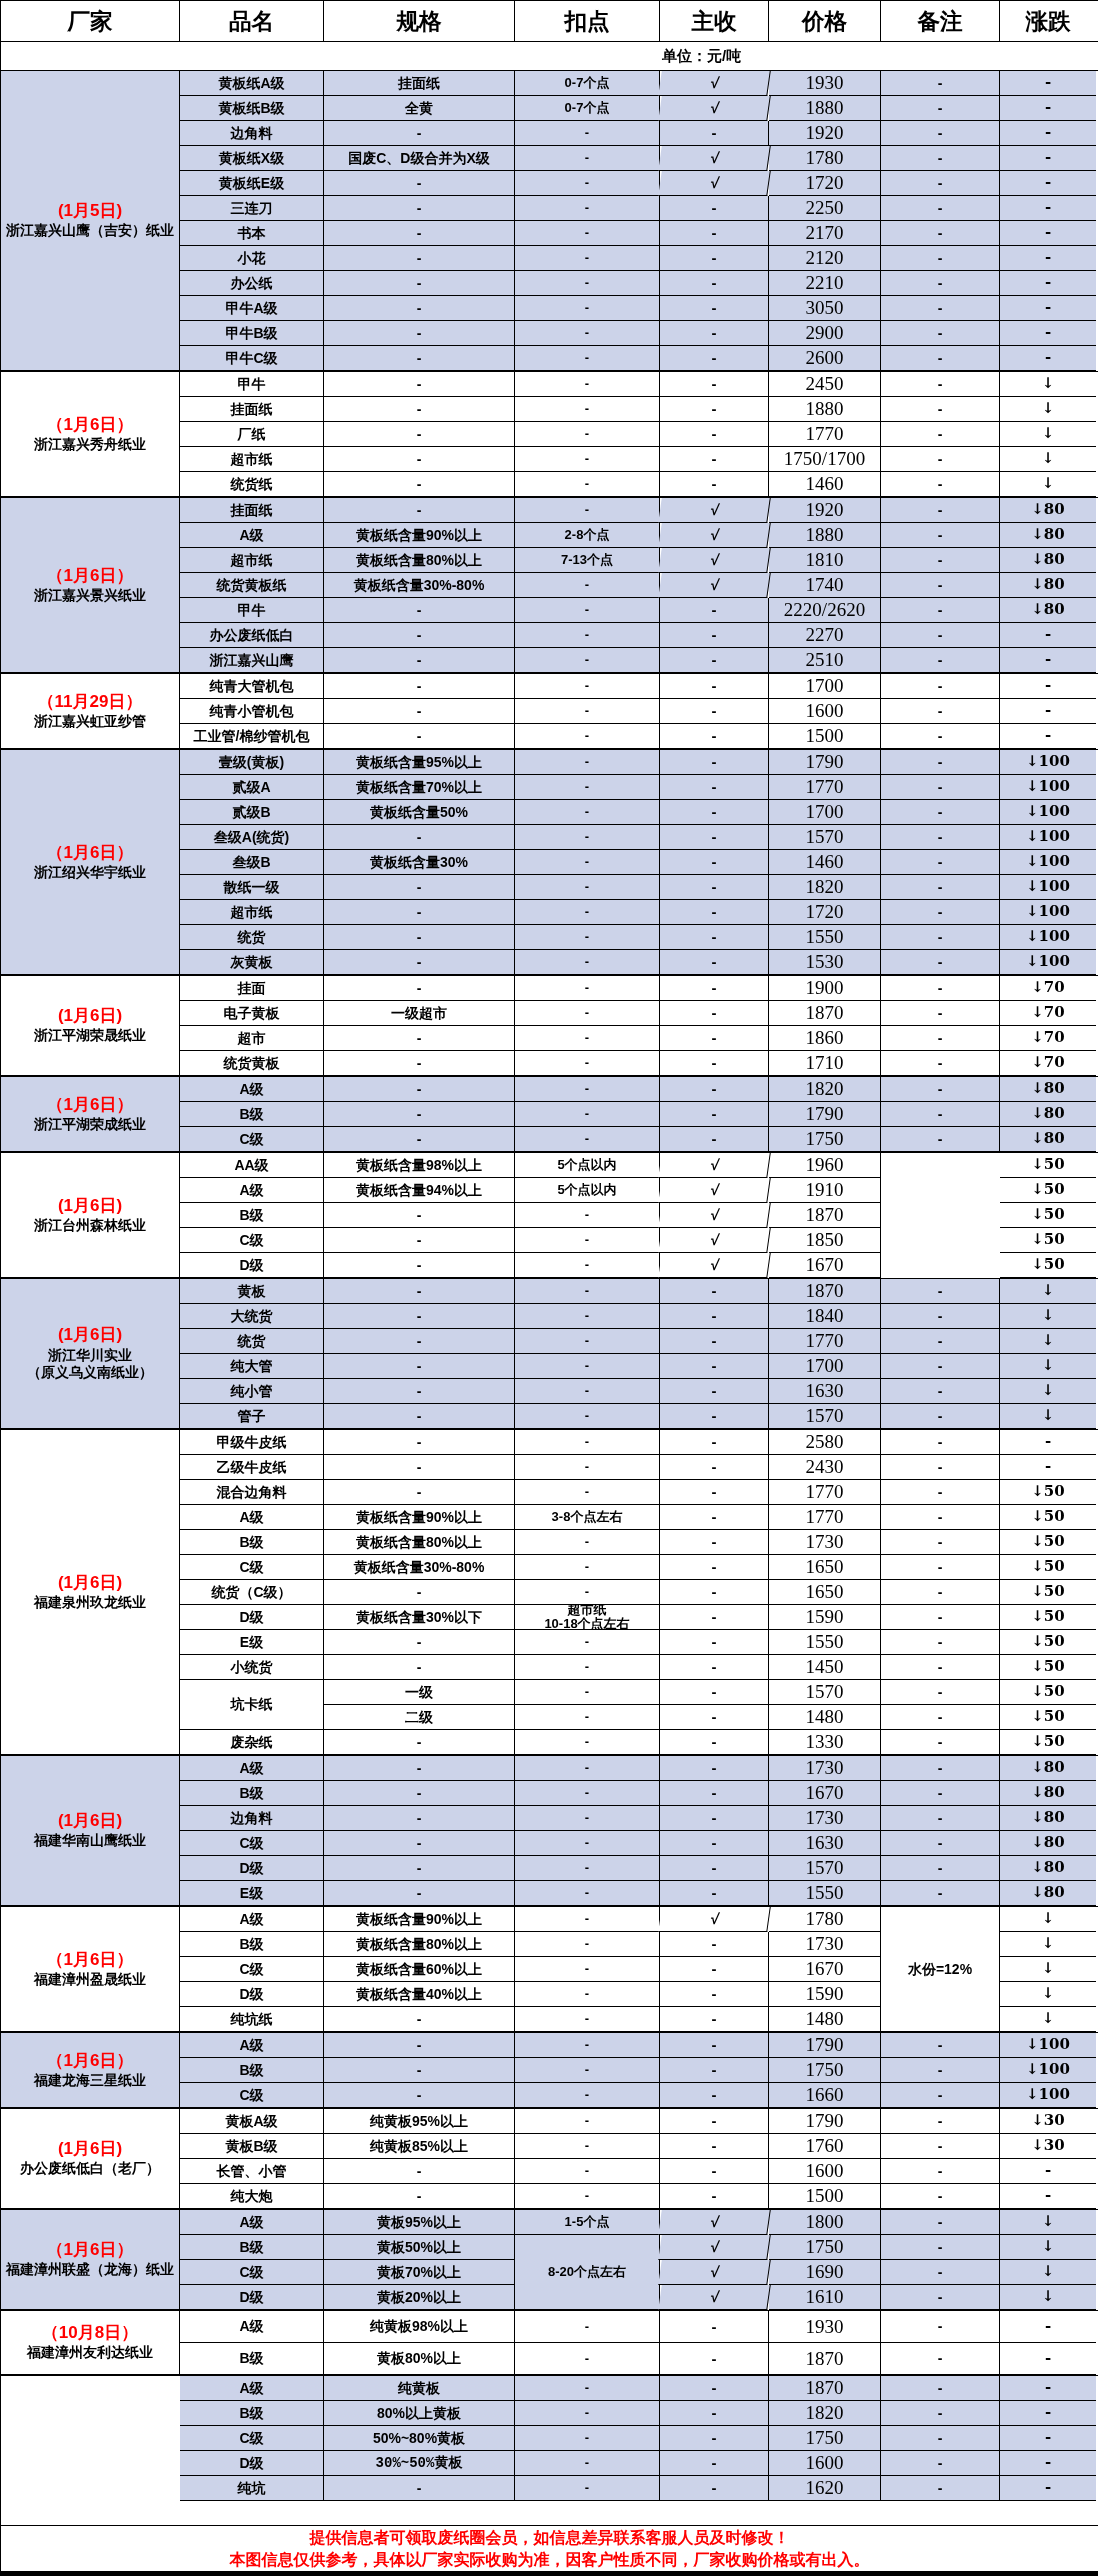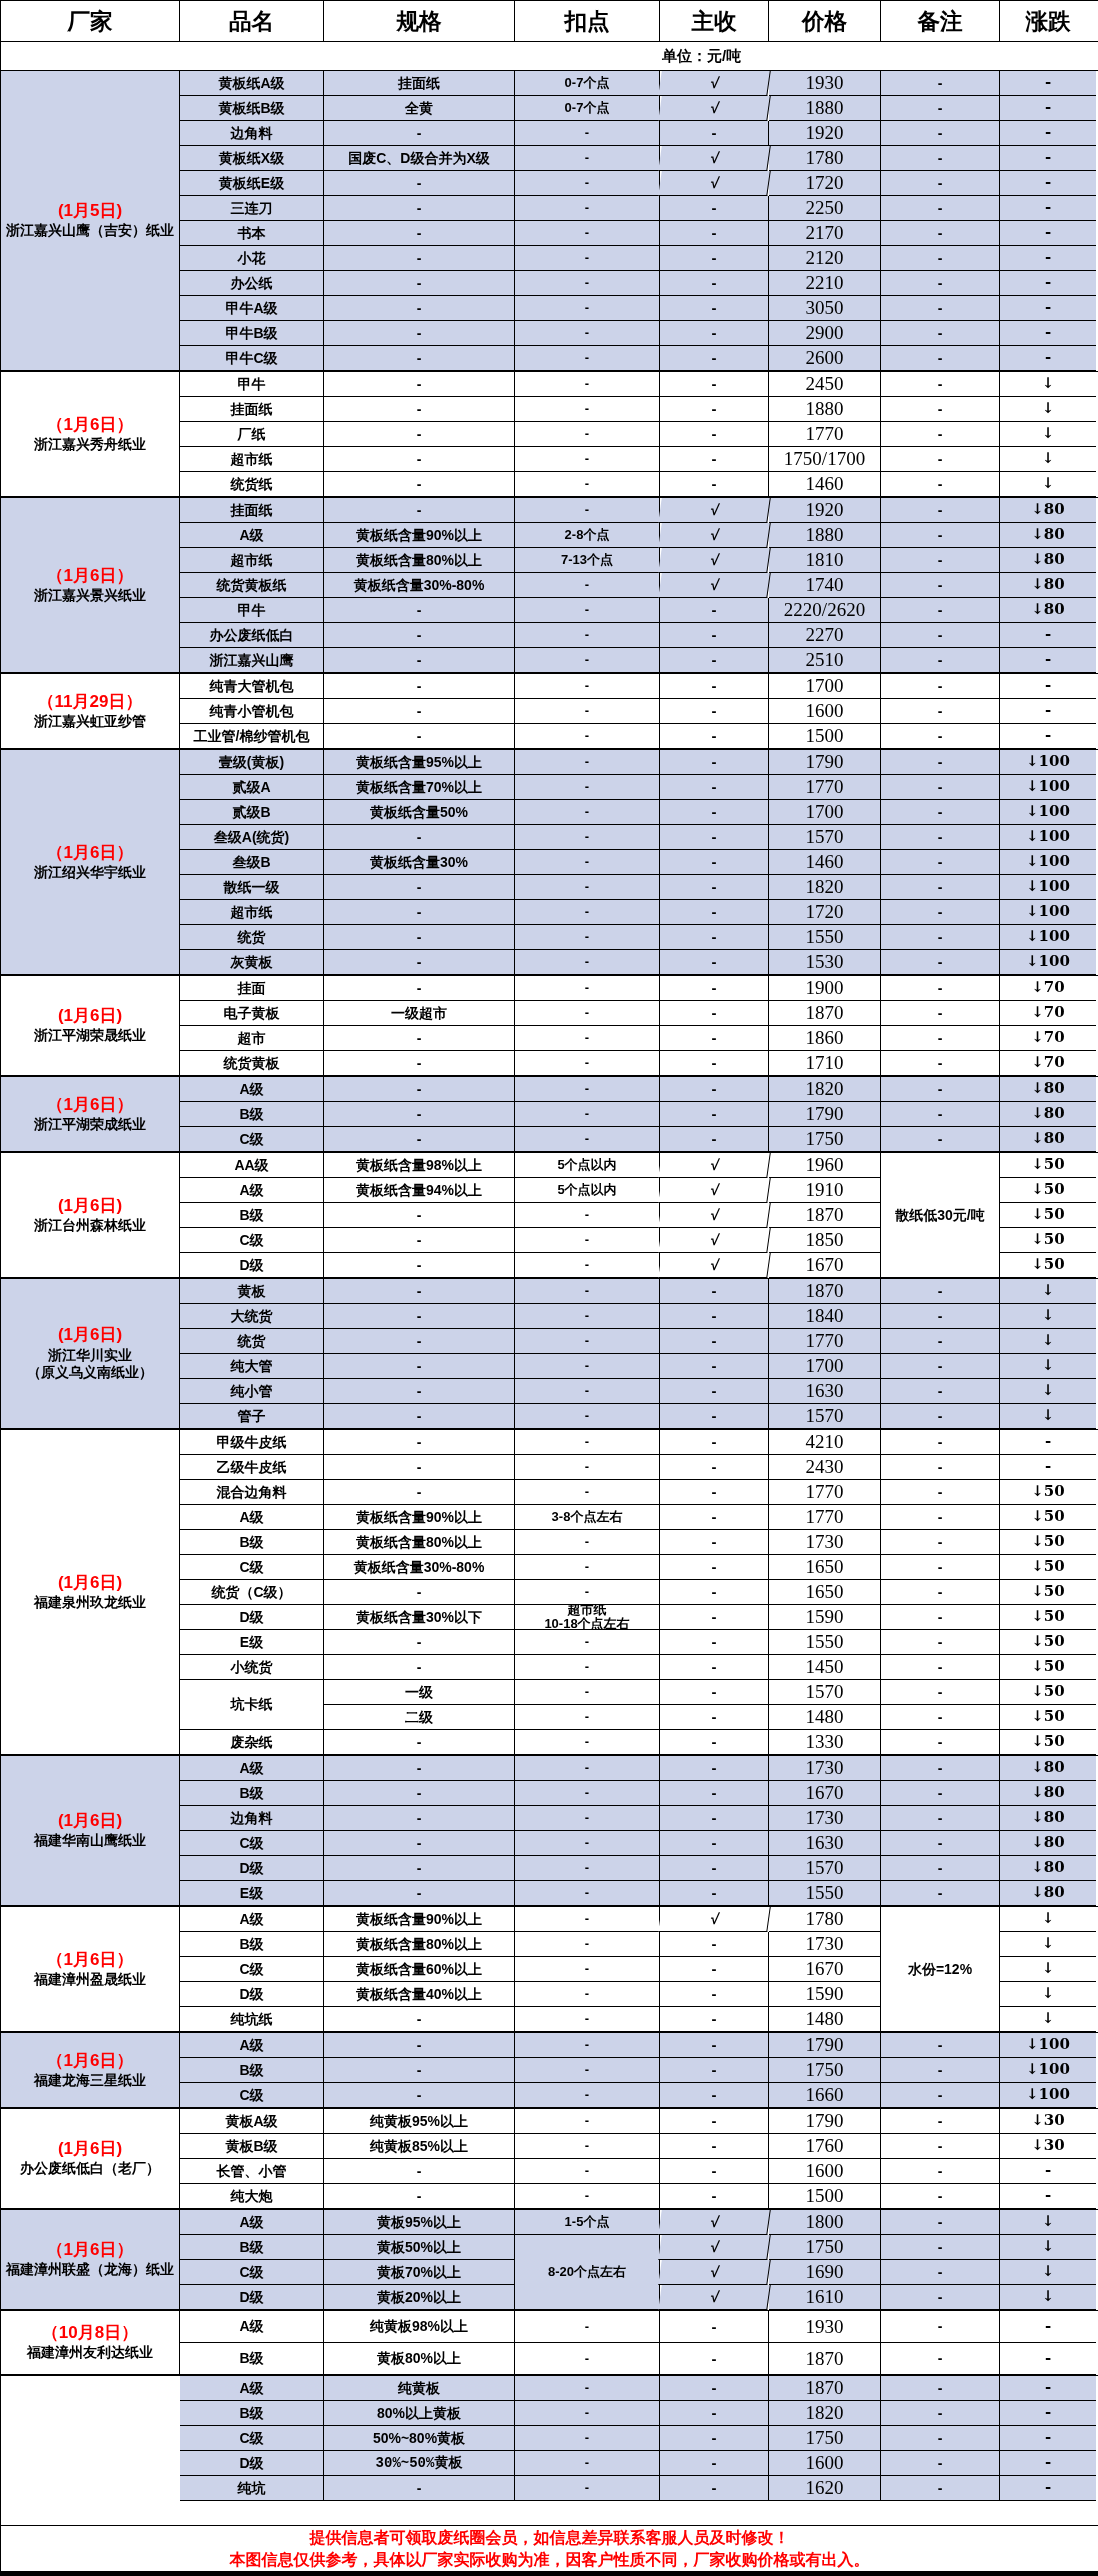--- a/index.html
+++ b/index.html
@@ -410,21 +410,20 @@
         <div class="cell note" style="grid-area: 3 / 7 / span 1;">-</div>
         <div class="cell change" style="grid-area: 3 / 8 / span 1;">↓80</div>
       </div>
       <div class="block shade-none">
         <div class="cell factory" style="grid-area: 1 / 1 / span 5;"><div class="date">(1月6日)</div><div class="fname">浙江台州森林纸业</div></div>
         <div class="cell pname" style="grid-area: 1 / 2 / span 1;">AA级</div>
         <div class="cell spec" style="grid-area: 1 / 3 / span 1;">黄板纸含量98%以上</div>
         <div class="cell deduct" style="grid-area: 1 / 4 / span 1;">5个点以内</div>
         <div class="cell main check" style="grid-area: 1 / 5 / span 1;">√</div>
         <div class="cell price" style="grid-area: 1 / 6 / span 1;">1960</div>
-        <div class="cell note" style="grid-area: 1 / 7 / span 5;">散纸低30元/吨</div>
         <div class="cell change" style="grid-area: 1 / 8 / span 1;">↓50</div>
         <div class="cell pname" style="grid-area: 2 / 2 / span 1;">A级</div>
         <div class="cell spec" style="grid-area: 2 / 3 / span 1;">黄板纸含量94%以上</div>
         <div class="cell deduct" style="grid-area: 2 / 4 / span 1;">5个点以内</div>
         <div class="cell main check" style="grid-area: 2 / 5 / span 1;">√</div>
         <div class="cell price" style="grid-area: 2 / 6 / span 1;">1910</div>
         <div class="cell change" style="grid-area: 2 / 8 / span 1;">↓50</div>
         <div class="cell pname" style="grid-area: 3 / 2 / span 1;">B级</div>
         <div class="cell spec" style="grid-area: 3 / 3 / span 1;">-</div>
         <div class="cell deduct" style="grid-area: 3 / 4 / span 1;">-</div>
@@ -489,21 +488,21 @@
         <div class="cell price" style="grid-area: 6 / 6 / span 1;">1570</div>
         <div class="cell note" style="grid-area: 6 / 7 / span 1;">-</div>
         <div class="cell change" style="grid-area: 6 / 8 / span 1;">↓</div>
       </div>
       <div class="block shade-none">
         <div class="cell factory" style="grid-area: 1 / 1 / span 13;"><div class="date">(1月6日)</div><div class="fname">福建泉州玖龙纸业</div></div>
         <div class="cell pname" style="grid-area: 1 / 2 / span 1;">甲级牛皮纸</div>
         <div class="cell spec" style="grid-area: 1 / 3 / span 1;">-</div>
         <div class="cell deduct" style="grid-area: 1 / 4 / span 1;">-</div>
         <div class="cell main" style="grid-area: 1 / 5 / span 1;">-</div>
-        <div class="cell price" style="grid-area: 1 / 6 / span 1;">4210</div>
+        <div class="cell price" style="grid-area: 1 / 6 / span 1;">2580</div>
         <div class="cell note" style="grid-area: 1 / 7 / span 1;">-</div>
         <div class="cell change" style="grid-area: 1 / 8 / span 1;">-</div>
         <div class="cell pname" style="grid-area: 2 / 2 / span 1;">乙级牛皮纸</div>
         <div class="cell spec" style="grid-area: 2 / 3 / span 1;">-</div>
         <div class="cell deduct" style="grid-area: 2 / 4 / span 1;">-</div>
         <div class="cell main" style="grid-area: 2 / 5 / span 1;">-</div>
         <div class="cell price" style="grid-area: 2 / 6 / span 1;">2430</div>
         <div class="cell note" style="grid-area: 2 / 7 / span 1;">-</div>
         <div class="cell change" style="grid-area: 2 / 8 / span 1;">-</div>
         <div class="cell pname" style="grid-area: 3 / 2 / span 1;">混合边角料</div>

